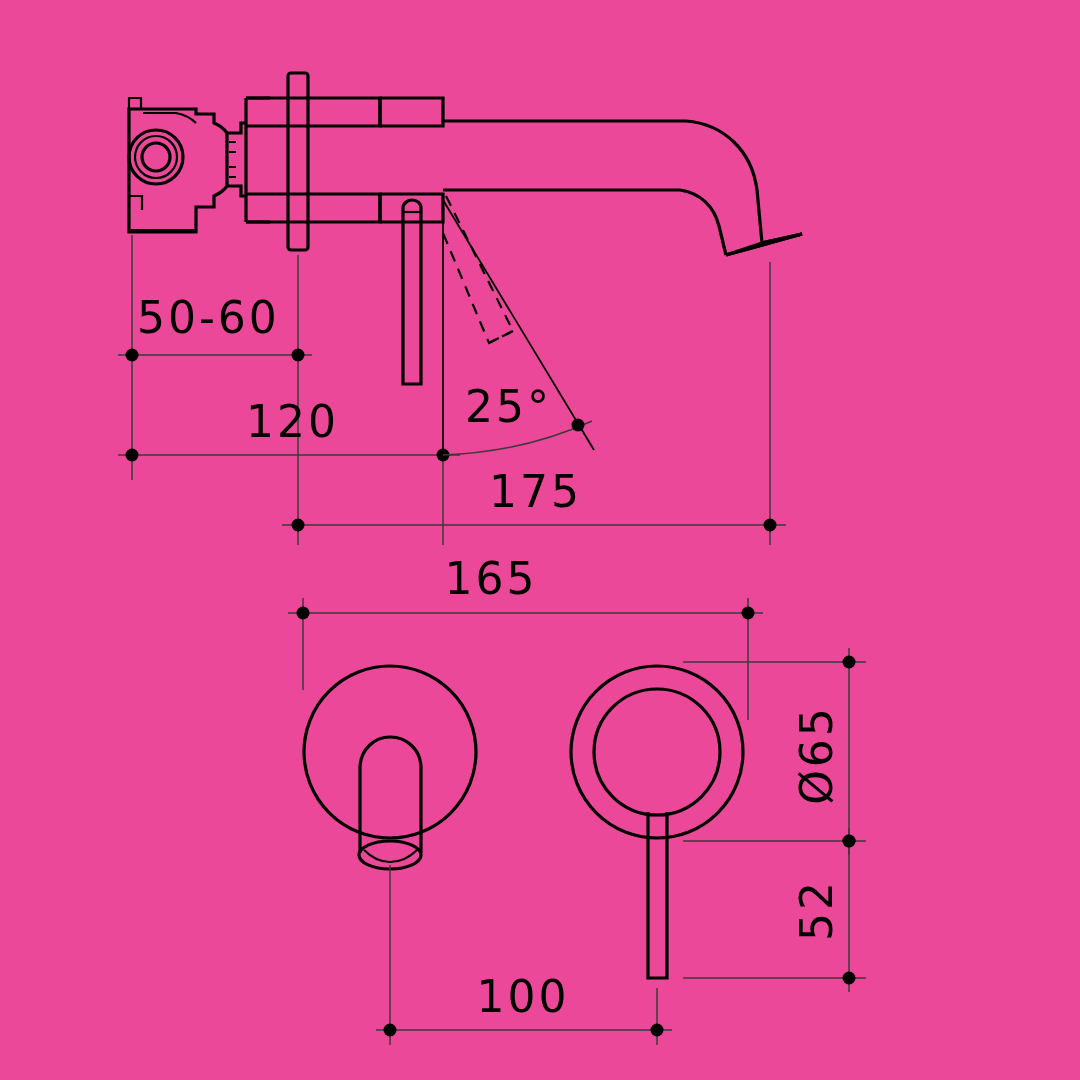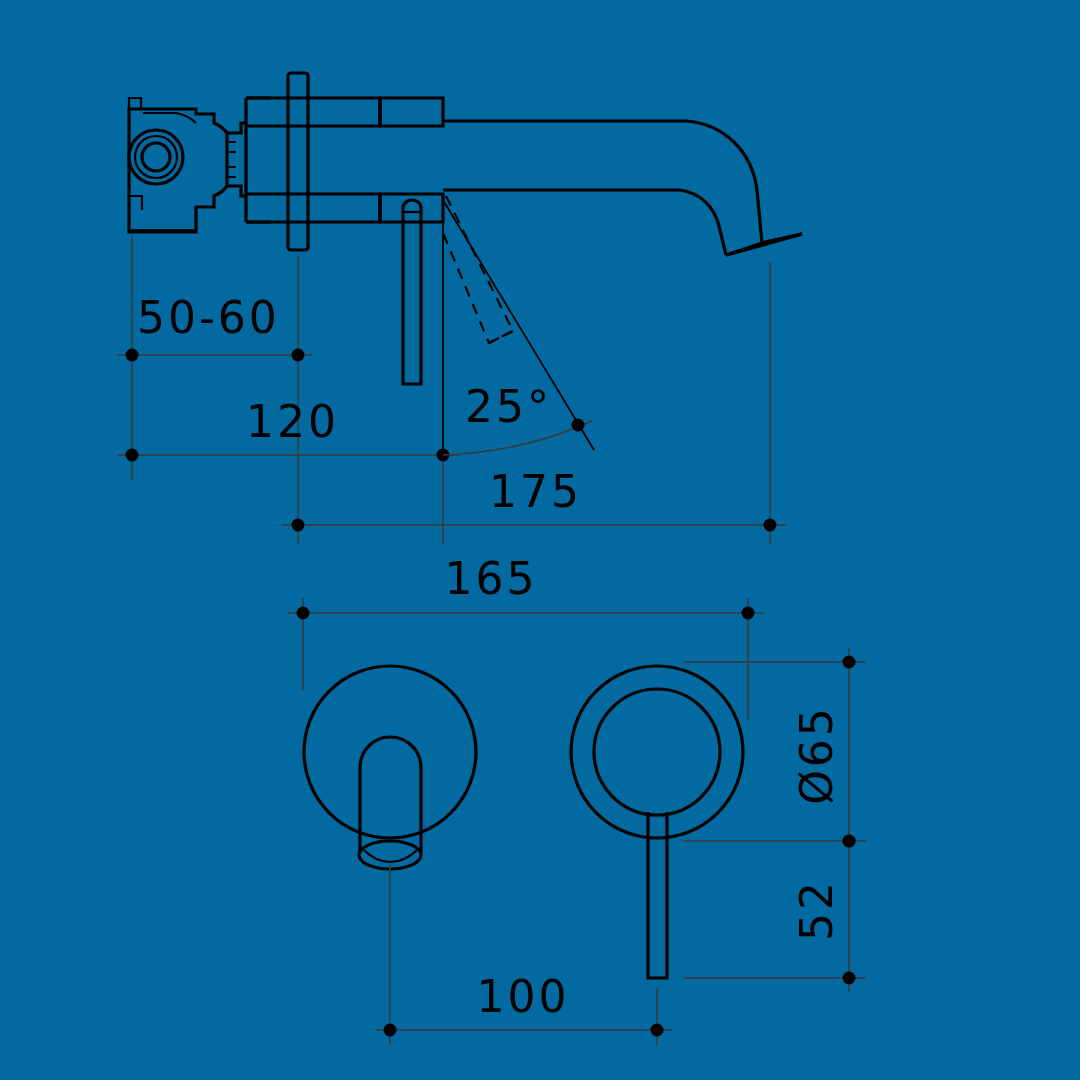--- a/index.html
+++ b/index.html
@@ -1,17 +1,17 @@
 <!DOCTYPE html>
 <html><head>
 <meta charset="utf-8">
 <style>
   html,body{margin:0;padding:0;background:#ffffff;}
   body{width:1080px;height:1080px;overflow:hidden;font-family:"DejaVu Sans",sans-serif;}
-  #sheet{position:relative;width:1080px;height:1080px;background:#0369a1;}
+  #sheet{position:relative;width:1080px;height:1080px;background:#ec4899;}
   svg{display:block;}
   .obj{fill:none;stroke:#000000;stroke-width:3.2;stroke-linejoin:miter;stroke-linecap:butt;}
   .obj-thin{fill:none;stroke:#000000;stroke-width:2.2;stroke-linejoin:miter;}
   .obj-fine{fill:none;stroke:#000000;stroke-width:1.8;}
   .hidden-l{fill:none;stroke:#000000;stroke-width:2.2;stroke-dasharray:11 8;}
   .dimline{fill:none;stroke:#3a3a3a;stroke-width:1.5;}
   .extline{fill:none;stroke:#3a3a3a;stroke-width:1.5;}
   .dot{fill:#000000;}
   .dimtext{font-family:"DejaVu Sans",sans-serif;font-size:44px;fill:#000000;letter-spacing:3px;}
 </style>

